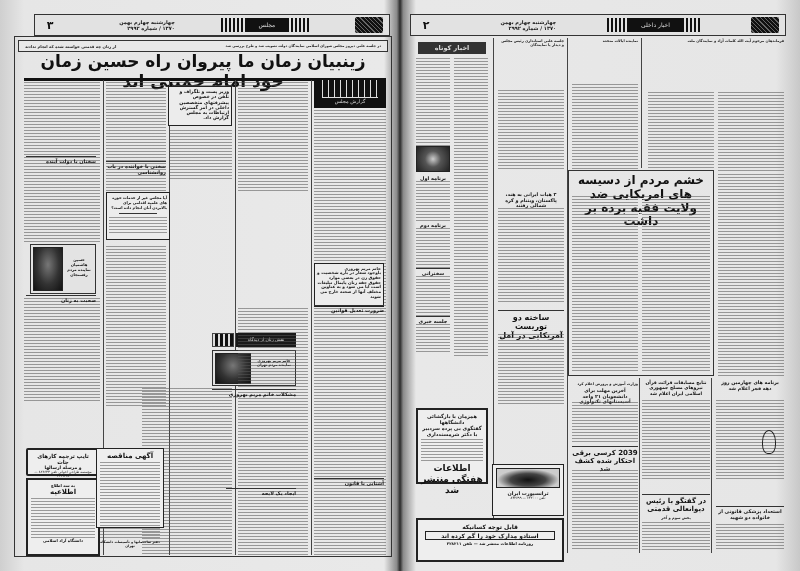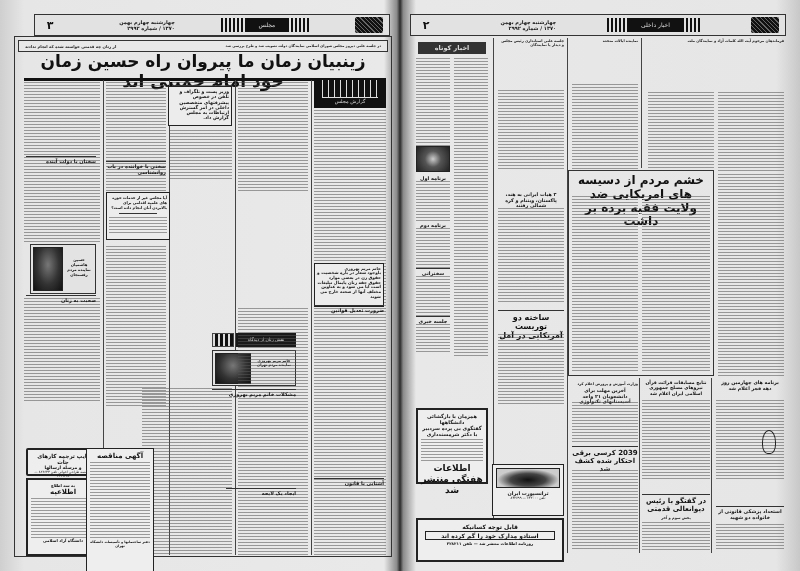--- a/index.html
+++ b/index.html
@@ -128,21 +128,21 @@
       <div style="font-size:5.5px;font-weight:bold">تایپ ترجمه کارهای جات</div>
       <div style="font-size:4.5px;font-weight:bold">و مرسله ارسالها</div>
       <div style="font-size:3.4px">مؤسسه طراحی اخوانی تلفن ۸۲۶۶۳۳ — ۶۳۹۹۴۴۸</div>
     </div>
     <div class="ad" style="top:470px;right:296px;width:74px;height:78px">
       <div style="font-size:4px;font-weight:bold">به سه اطلاع</div>
       <div style="font-size:7px;font-weight:bold">اطلاعیه</div>
       <div class="txt" style="height:40px;margin-top:2px"></div>
       <div style="font-size:4px;font-weight:bold">دانشگاه آزاد اسلامی</div>
     </div>
-    <div class="ad" style="top:440px;right:242px;width:68px;height:124px;border-width:1px">
+    <div class="ad" style="top:440px;right:232px;width:68px;height:80px;border-width:1px">
       <div style="font-size:7px;font-weight:bold">آگهی مناقصه</div>
       <div class="txt" style="height:78px;margin-top:2px"></div>
       <div style="font-size:3.4px;font-weight:bold">دفتر ساختمانها و تأسیسات دانشگاه تهران</div>
     </div>
   </div>
 
   <div class="page right">
 
     <div class="masthead" style="direction:ltr;left:6px;right:10px">
       <span class="mast-pagenum">۲</span>

